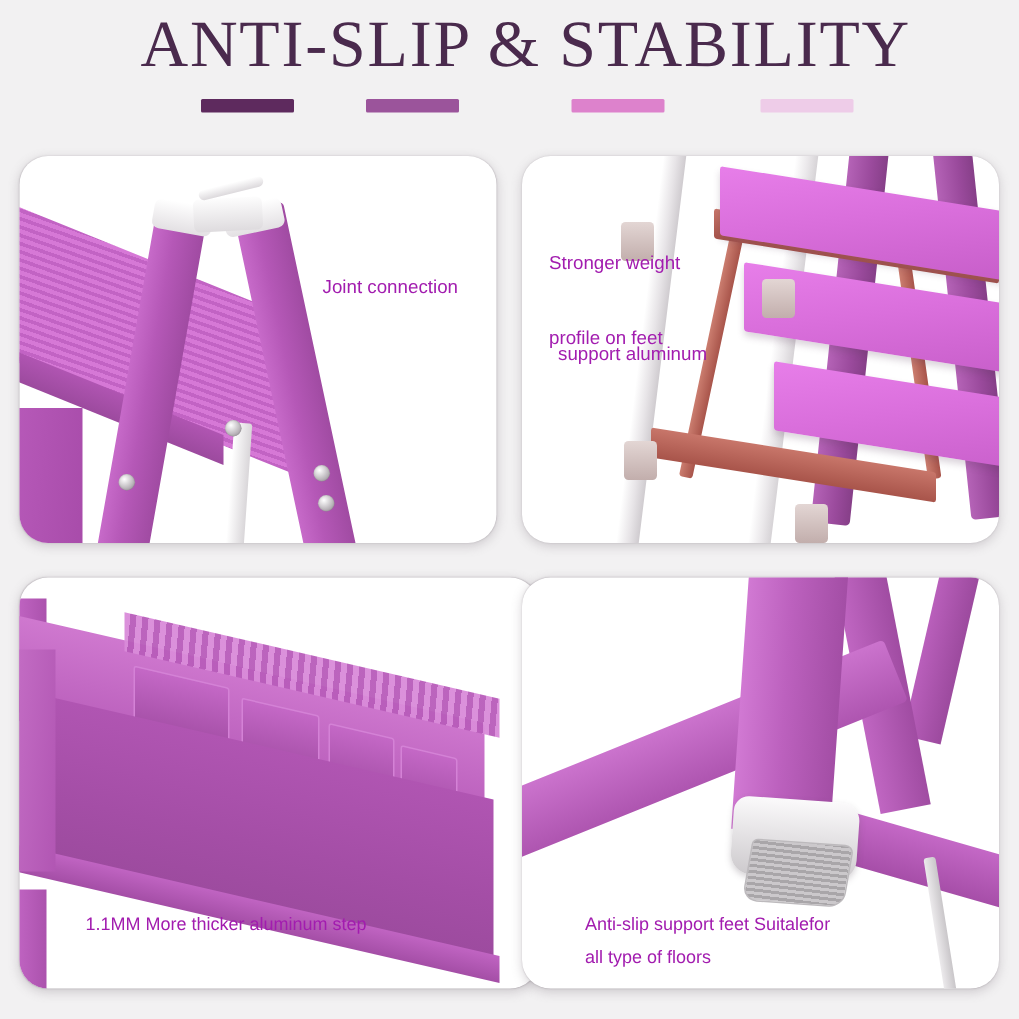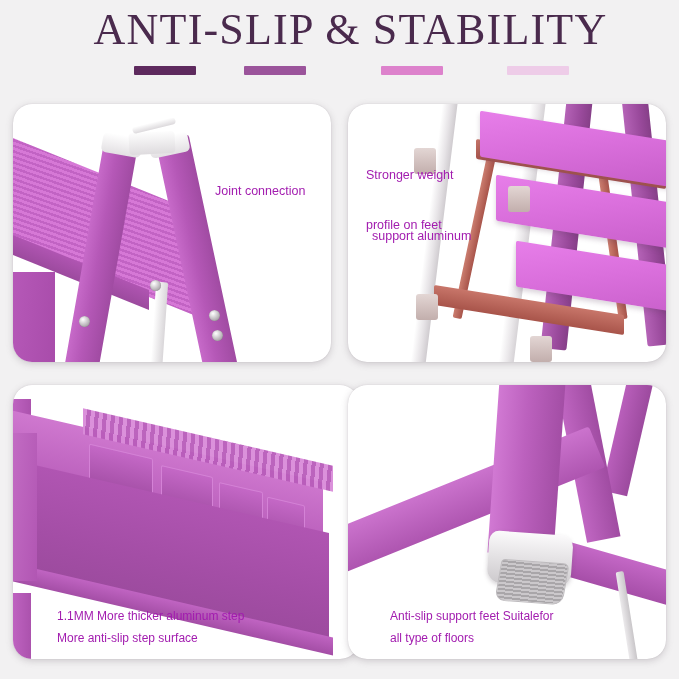--- a/index.html
+++ b/index.html
@@ -305,21 +305,20 @@
       <div class="bl-chamber" style="left:76px;top:66px;width:62px;"></div>
       <div class="bl-chamber" style="left:148px;top:86px;width:50px;"></div>
       <div class="bl-chamber" style="left:206px;top:102px;width:42px;"></div>
       <div class="bl-chamber" style="left:254px;top:116px;width:36px;"></div>
 
       <div class="bl-face"></div>
       <div class="bl-lip"></div>
       <div class="bl-nose"></div>
     </div>
     <div class="cap small" style="left:44px;top:222px;">1.1MM More thicker aluminum step</div>
-    <div class="cap small" style="left:44px;top:244px;">More anti-slip step surface</div>
   </div>
 
   <div class="card c-br">
     <div class="scene">
       <div class="br-legback"></div>
       <div class="br-beam2"></div>
       <div class="br-leg2"></div>
       <div class="br-beam"></div>
       <div class="br-leg"></div>
       <div class="br-foot"></div>

